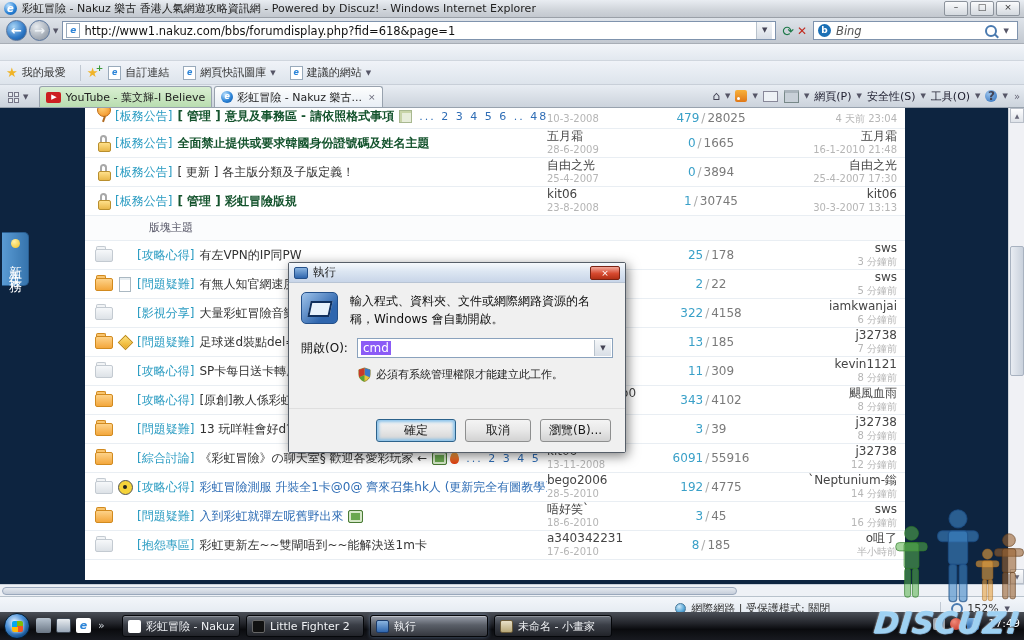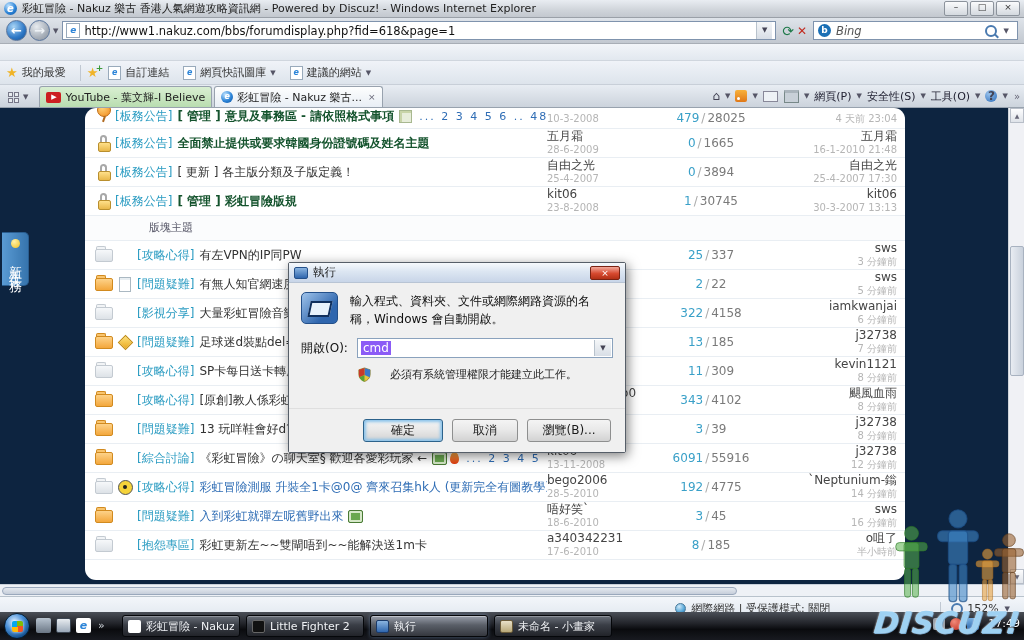--- a/index.html
+++ b/index.html
@@ -83,21 +83,21 @@
   .rss::after{content:"";position:absolute;left:2px;bottom:2px;width:3px;height:3px;background:#fff;border-radius:50%;}
   .mailico{width:13px;height:9px;background:#eef2f6;border:1px solid #889;position:relative;}
   .printico{width:13px;height:9px;background:#c8d0d8;border:1px solid #788;border-top:3px solid #aab4bc;}
   .cmds .ct{font-size:11px;color:#223;margin:0 3px;}
   .cmds .dn{font-size:7px;color:#556;margin:0 2px;}
   .helpico{width:12px;height:12px;border-radius:50%;background:radial-gradient(circle at 35% 30%,#9ac4ee,#2a6ab8);
     color:#fff;font-size:9px;font-weight:bold;text-align:center;line-height:12px;}
   .chev{font-size:10px;color:#667;margin-left:4px;}
   
   .content{position:absolute;left:0;top:108px;width:1008px;height:476px;background:#0d2440;overflow:hidden;}
-  .panel{position:absolute;left:85px;top:0;width:820px;height:472px;background:#fff;border-radius:11px;}
+  .panel{position:absolute;left:85px;top:0;width:820px;height:472px;background:#fff;}
   .trow{display:flex;align-items:center;height:29px;border-bottom:1px solid #e9eef3;padding:0 8px;box-sizing:border-box;}
   .trow.clip{height:21px;align-items:flex-end;padding-bottom:3px;overflow:hidden;}
   .ic1,.ic2{width:22px;height:26px;position:relative;flex:none;}
   
   .ic1.v-forange::after{content:"";position:absolute;top:4px;left:3px;width:8px;height:4px;
     background:#f9c56f;border:1px solid #d18a1f;border-bottom:none;border-radius:2px 2px 0 0;}
   .ic1.v-forange::before{content:"";position:absolute;top:7px;left:2px;width:16px;height:11px;
     background:linear-gradient(#fdd289,#f3a73c);border:1px solid #d18a1f;border-radius:2px;z-index:1;}
   .ic1.v-fpale::after{content:"";position:absolute;top:4px;left:3px;width:8px;height:4px;
     background:#f2f4f6;border:1px solid #c3cad1;border-bottom:none;border-radius:2px 2px 0 0;}
@@ -172,29 +172,29 @@
   .run-ico::after{content:"";position:absolute;left:7px;top:8px;width:18px;height:12px;background:#e8f2fc;
     border:2px solid #10305e;transform:skew(-12deg);}
   .dlg-msg{font-size:12px;color:#111;line-height:1.5;}
   .dlg-openrow{display:flex;align-items:center;padding:10px 12px 0 12px;}
   .dlg-openlabel{width:56px;font-size:12px;color:#111;flex:none;}
   .combo{flex:1;height:20px;background:#fff;border:1px solid #8aa2bd;position:relative;display:flex;align-items:center;
     padding-left:3px;box-sizing:border-box;}
   .combo .sel{background:#8b5cf6;color:#fff;font-size:12px;padding:0 2px;}
   .combo-arrow{position:absolute;right:1px;top:1px;bottom:1px;width:16px;background:linear-gradient(#f4f6f8,#d8dee6);
     border-left:1px solid #b8c2cc;font-size:7px;color:#445;text-align:center;line-height:16px;}
-  .dlg-adminrow{display:flex;align-items:center;gap:18px;padding:9px 12px 0 68px;font-family:Liberation Serif, serif;}
+  .dlg-adminrow{display:flex;align-items:center;gap:4px;padding:9px 12px 0 68px;font-family:Liberation Serif, serif;}
   .dlg-adminrow .txt{font-size:11px;color:#222;}
   .dlg-footer{position:absolute;left:0;right:0;bottom:0;height:43px;background:#f0f0f0;border-top:1px solid #dfdfdf;
     display:flex;align-items:center;justify-content:flex-end;gap:9px;padding:0 14px;}
   .btn{height:23px;font-size:12px;color:#1a1a1a;background:linear-gradient(#f4f4f4,#e9e9e9 45%,#d2d2d2);
     border:1px solid #8e8f8f;border-radius:3px;text-align:center;line-height:21px;box-sizing:border-box;}
   .btn-ok{width:80px;border:1px solid #2c628b;box-shadow:inset 0 0 3px 2px #8cc3ea;}
   .btn-cancel{width:66px;}
-  .btn-browse{width:84px;}
+  .btn-browse{width:71px;}
   
   .hscroll{position:absolute;left:0;top:584px;width:1024px;height:12px;background:#eef1f6;border-top:1px solid #c8d0da;box-sizing:border-box;}
   .hthumb{position:absolute;left:2px;top:2px;width:735px;height:8px;background:linear-gradient(#e4e9f0,#c6ceda);
     border:1px solid #9aa8bc;border-radius:4px;box-sizing:border-box;}
   .statusbar{position:absolute;left:0;top:596px;width:1024px;height:24px;background:linear-gradient(#f3f6fa,#dfe6ee);
     border-top:1px solid #b8c2cc;display:flex;align-items:center;justify-content:flex-end;box-sizing:border-box;z-index:10;font-size:11px;color:#333;}
   .globe{width:11px;height:11px;border-radius:50%;background:radial-gradient(circle at 35% 30%,#cfe8f8,#58a8d8 60%,#2a6ea8);
     border:1px solid #4a7a9a;margin-right:5px;box-sizing:border-box;}
   .st-sec{margin-right:110px;display:flex;align-items:center;}
   .st-zoom{display:flex;align-items:center;margin-right:14px;border-left:1px solid #c0c8d2;padding-left:10px;height:14px;}
@@ -438,21 +438,21 @@
         <div class="trow">
             <span class="ic1 v-fpale"></span>
             <span class="ic2"></span>
             <span class="c-title">
               <span class="cat">[攻略心得]</span>
               <span class="title v-dark">有左VPN的IP同PW</span>
               <span class="badges"></span>
               <span class="pages"></span>
             </span>
             <span class="c-nums">
-              <span class="rep">25</span><span class="sl">/</span><span class="vw">337</span>
+              <span class="rep">25</span><span class="sl">/</span><span class="vw">178</span>
             </span>
             <span class="c-last">
               <div class="nm">sws</div>
               <div class="dt">3 分鐘前</div>
             </span>
           </div>
           <div class="trow">
             <span class="ic1 v-forange"></span>
             <span class="ic2 v-page"></span>
             <span class="c-title">

